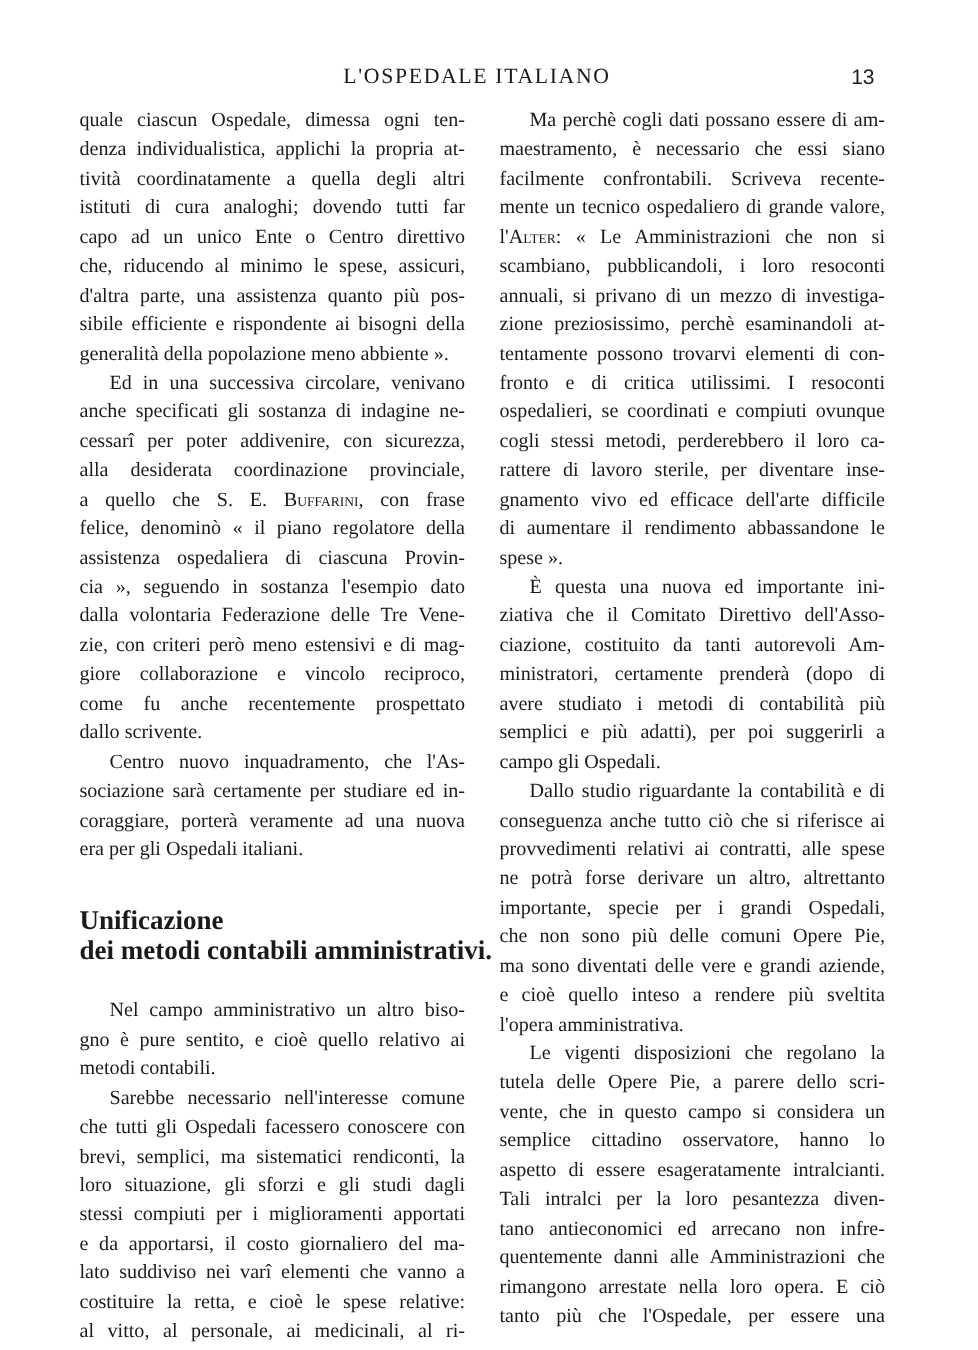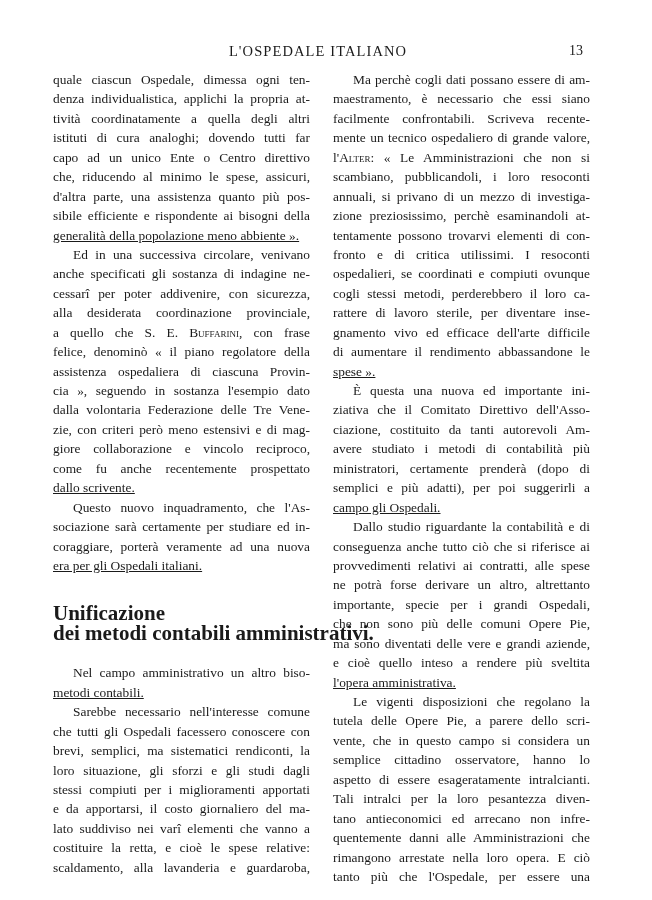--- a/index.html
+++ b/index.html
@@ -11,34 +11,34 @@
   .running-head {
     position: absolute; top: 41px; left: 53px; width: 530px; height: 20px;
   }
   .running-title {
     position: absolute; left: 0; right: 0; text-align: center;
     font-family: "Liberation Serif", serif; font-size: 14.5px; letter-spacing: 1.1px;
     top: 2px;
   }
   .page-number {
     position: absolute; right: 0; top: 2px;
-    font-family: Liberation Serif, serif; font-size: 14px;
+    font-family: Liberation Sans, sans-serif; font-size: 14px;
   }
   .column {
     position: absolute; top: 70px; width: 257px;
     font-family: "Liberation Serif", serif; font-size: 13.4px; line-height: 19.45px;
   }
   .col-left { left: 53px; }
   .col-right { left: 333px; }
   .line { display: block; white-space: nowrap; text-align: justify; text-align-last: justify; height: 19.45px; overflow: visible; }
-  .line.last { text-align-last: left; text-decoration: underline; }
+  .line.last { text-align-last: left; }
   .line.indent { padding-left: 20px; }
   .sc { font-variant: small-caps; }
   .heading {
-    font-family: "Liberation Serif", serif; font-weight: bold; font-size: 21px; line-height: 20px;
+    font-family: "Liberation Serif", serif; font-weight: bold; font-size: 18px; line-height: 20px;
     margin-top: 28px; margin-bottom: 20px;
   }
   .heading span { display: block; white-space: nowrap; }
 </style>
 </head>
 <body>
 
 <div class="page">
 
   <div class="running-head">
@@ -67,44 +67,46 @@
       <span class="line">felice, denominò « il piano regolatore della</span>
       <span class="line">assistenza ospedaliera di ciascuna Provin-</span>
       <span class="line">cia », seguendo in sostanza l'esempio dato</span>
       <span class="line">dalla volontaria Federazione delle Tre Vene-</span>
       <span class="line">zie, con criteri però meno estensivi e di mag-</span>
       <span class="line">giore collaborazione e vincolo reciproco,</span>
       <span class="line">come fu anche recentemente prospettato</span>
       <span class="line last">dallo scrivente.</span>
     </div>
     <div>
-      <span class="line indent">Questo nuovo inquadramento, che l'As-</span>
+      <span class="line indent">Centro nuovo inquadramento, che l'As-</span>
       <span class="line">sociazione sarà certamente per studiare ed in-</span>
       <span class="line">coraggiare, porterà veramente ad una nuova</span>
       <span class="line last">era per gli Ospedali italiani.</span>
     </div>
 
     <div class="heading">
       <span>Unificazione</span>
       <span>dei metodi contabili amministrativi.</span>
     </div>
 
     <div>
       <span class="line indent">Nel campo amministrativo un altro biso-</span>
+      <span class="line">gno è pure sentito, e cioè quello relativo ai</span>
       <span class="line last">metodi contabili.</span>
     </div>
     <div>
       <span class="line indent">Sarebbe necessario nell'interesse comune</span>
       <span class="line">che tutti gli Ospedali facessero conoscere con</span>
       <span class="line">brevi, semplici, ma sistematici rendiconti, la</span>
       <span class="line">loro situazione, gli sforzi e gli studi dagli</span>
       <span class="line">stessi compiuti per i miglioramenti apportati</span>
       <span class="line">e da apportarsi, il costo giornaliero del ma-</span>
       <span class="line">lato suddiviso nei varî elementi che vanno a</span>
       <span class="line">costituire la retta, e cioè le spese relative:</span>
+      <span class="line">al vitto, al personale, ai medicinali, al ri-</span>
       <span class="line">scaldamento, alla lavanderia e guardaroba,</span>
 
     </div>
   </div>
 
   <div class="column col-right">
     <div>
       <span class="line indent">Ma perchè cogli dati possano essere di am-</span>
       <span class="line">maestramento, è necessario che essi siano</span>
       <span class="line">facilmente confrontabili. Scriveva recente-</span>
@@ -119,22 +121,22 @@
       <span class="line">cogli stessi metodi, perderebbero il loro ca-</span>
       <span class="line">rattere di lavoro sterile, per diventare inse-</span>
       <span class="line">gnamento vivo ed efficace dell'arte difficile</span>
       <span class="line">di aumentare il rendimento abbassandone le</span>
       <span class="line last">spese ».</span>
     </div>
     <div>
       <span class="line indent">È questa una nuova ed importante ini-</span>
       <span class="line">ziativa che il Comitato Direttivo dell'Asso-</span>
       <span class="line">ciazione, costituito da tanti autorevoli Am-</span>
+      <span class="line">ministratori, certamente prenderà (dopo di</span>
       <span class="line">avere studiato i metodi di contabilità più</span>
-      <span class="line">ministratori, certamente prenderà (dopo di</span>
       <span class="line">semplici e più adatti), per poi suggerirli a</span>
       <span class="line last">campo gli Ospedali.</span>
     </div>
     <div>
       <span class="line indent">Dallo studio riguardante la contabilità e di</span>
       <span class="line">conseguenza anche tutto ciò che si riferisce ai</span>
       <span class="line">provvedimenti relativi ai contratti, alle spese</span>
       <span class="line">ne potrà forse derivare un altro, altrettanto</span>
       <span class="line">importante, specie per i grandi Ospedali,</span>
       <span class="line">che non sono più delle comuni Opere Pie,</span>

